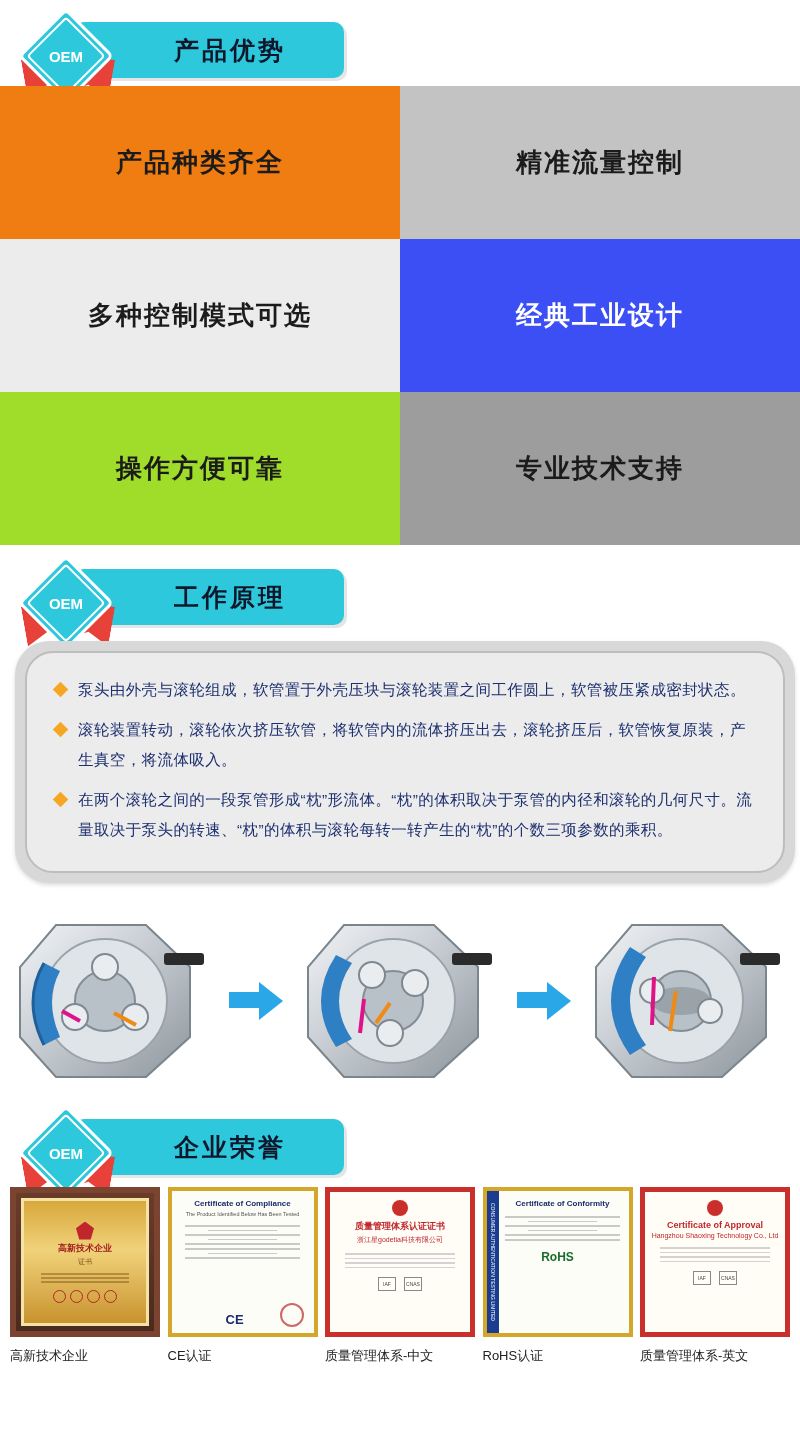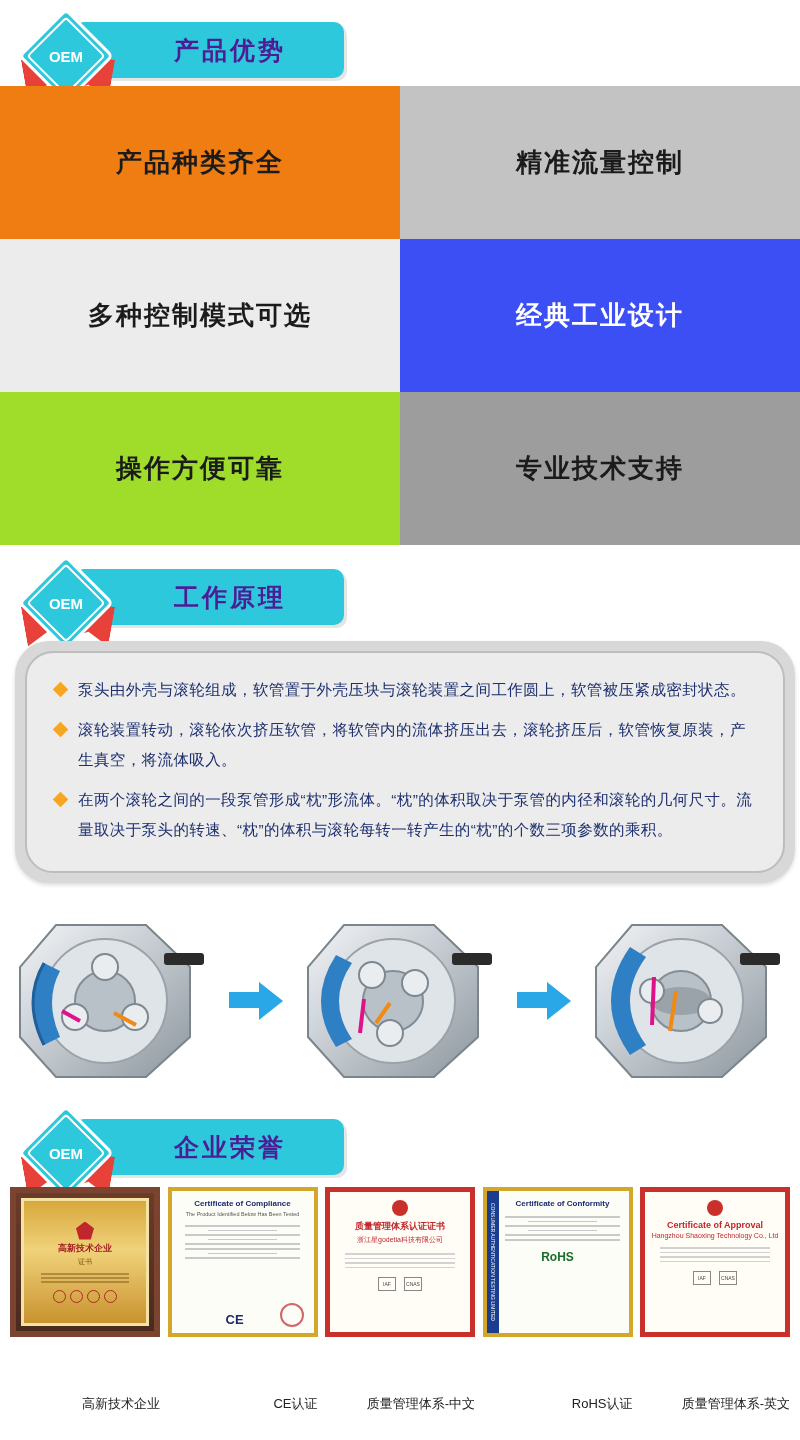--- a/index.html
+++ b/index.html
@@ -29,21 +29,21 @@
     box-shadow: 3px 3px 0 rgba(0,0,0,0.10);
   }
   .sec-head .bar-title {
     position: absolute;
     left: 0; top: 0;
     width: 100%; height: 100%;
     display: flex;
     align-items: center;
     justify-content: center;
     padding-left: 42px;
-    color: #4c1d95;
+    color: #0f172a;
     font-size: 25px;
     font-weight: bold;
     letter-spacing: 3px;
   }
   
   .badge {
     position: absolute;
     left: 2px;
     top: 0px;
     width: 104px;
@@ -204,22 +204,21 @@
   .honors {
     display: flex;
     justify-content: space-between;
     padding: 0 10px;
     margin-top: 4px;
   }
   .honor {
     width: 150px;
     display: flex;
     flex-direction: column;
-    align-items: flex-end;
-    gap: 48px;
+    align-items: flex-start;
   }
   .honor .frame {
     width: 150px;
     height: 150px;
     position: relative;
     overflow: hidden;
   }
   .honor .cap {
     margin-top: 10px;
     font-size: 13px;

